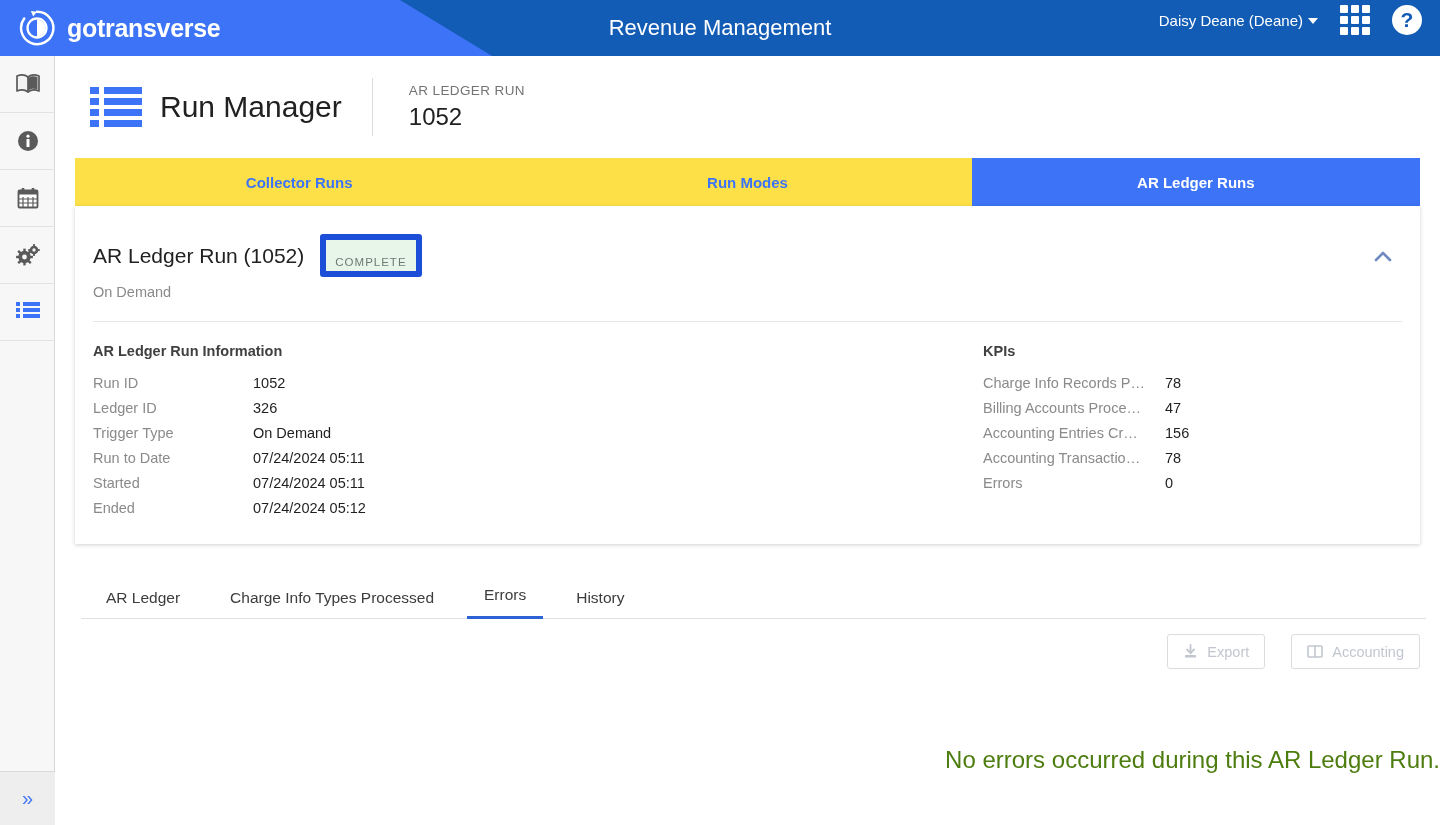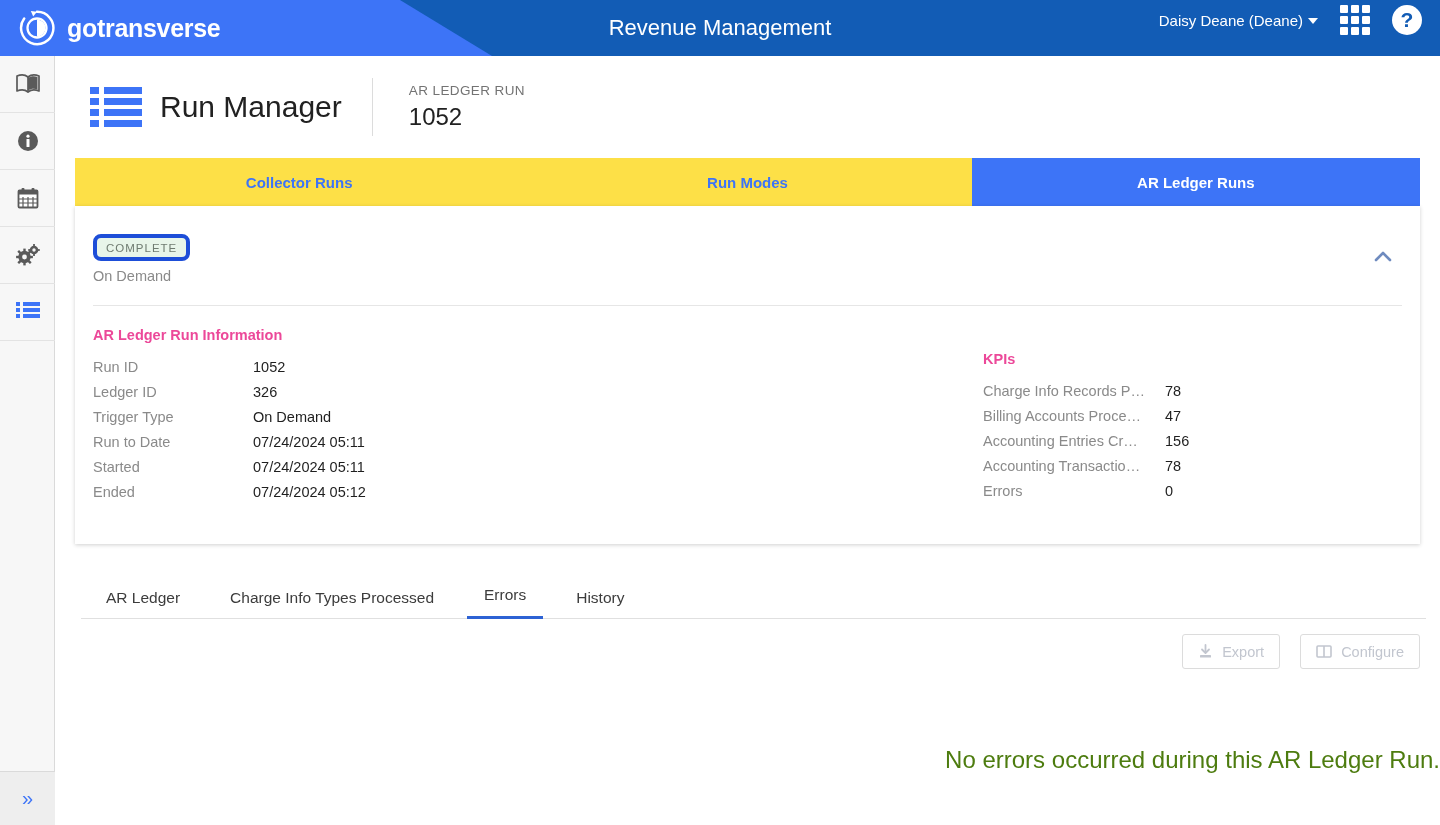--- a/index.html
+++ b/index.html
@@ -111,39 +111,39 @@
   .card {
     position: absolute; left: 20px; top: 150px; width: 1345px; height: 338px;
     background: #ffffff; box-shadow: 0 1px 4px rgba(0,0,0,0.19);
   }
   .card-head {
     position: relative; padding: 28px 30px 0 18px;
   }
   .card-title-row { display: flex; align-items: center; gap: 16px; }
   .card-title { font-size: 21px; color: #212121; }
   .badge {
-    background: #e8f5e9; border: 4px solid #1d4ed8; border-radius: 8px;
+    background: #e8f5e9; border: 6px solid #1d4ed8; border-radius: 3px;
     color: #6f7b70; font-size: 11.5px; letter-spacing: 1px;
-    padding: 4px 9px 3px;
+    padding: 16px 9px 3px;
   }
   .card-sub { font-size: 14.5px; color: #8a8a8a; margin-top: 7px; }
   .card-collapse {
     position: absolute; right: 24px; top: 38px; cursor: pointer;
     color: #6f8bbf; width: 26px; height: 26px;
   }
   .card-rule {
     margin: 21px 18px 0 18px; height: 1px; background: #e6e6e6;
   }
   .card-body {
     display: flex; padding: 21px 18px 0 18px;
   }
   .col-left { width: 620px; }
-  .col-right { margin-left: 270px; width: 330px; margin-top: 24px; }
+  .col-right { margin-left: 270px; width: 330px; }
   .section-title {
-    font-size: 14.5px; font-weight: bold; color: #ec4899; margin-bottom: 16px;
+    font-size: 14.5px; font-weight: bold; color: #404040; margin-bottom: 16px;
   }
   table.kv { border-collapse: collapse; width: 100%; }
   table.kv td { padding: 0 0 9px 0; vertical-align: top; }
   td.k { font-size: 14.5px; color: #8a8a8a; width: 160px; }
   td.v { font-size: 14.5px; color: #1f1f1f; }
   .kpi td.k {
     width: 182px; max-width: 182px; white-space: nowrap;
     overflow: hidden; text-overflow: ellipsis;
   }
 
@@ -158,21 +158,21 @@
   }
   .subtab.active { padding-bottom: 16px; }
   .subtab.active::after {
     content: ""; position: absolute; left: 8px; right: 8px; bottom: -1px;
     height: 3px; background: #2d62d4;
   }
 
   
   .toolbar {
     position: absolute; right: 20px; top: 578px;
-    display: flex; gap: 20px;
+    display: flex; gap: 26px;
   }
   .tb-btn {
     height: 35px; padding: 0 15px; border: 1px solid #dcdcdc; border-radius: 3px;
     background: #ffffff; color: #c2c6cf; font-size: 14.5px;
     display: flex; align-items: center; gap: 9px; cursor: default;
   }
   .tb-btn svg { display: block; }
 
   
   .empty-msg {
@@ -328,20 +328,21 @@
 
   <div class="segmented">
     <div class="seg">Collector Runs</div>
     <div class="seg">Run Modes</div>
     <div class="seg active">AR Ledger Runs</div>
   </div>
 
   <div class="card">
     <div class="card-head">
       <div class="card-title-row">
+        <span class="card-title">AR Ledger Run (1052)</span>
         <span class="badge">COMPLETE</span>
       </div>
       <div class="card-sub">On Demand</div>
       <div class="card-collapse">
         <span>
           <svg width="26" height="26" viewBox="0 0 26 26">
             <path d="M6 16 L13 9 L20 16" fill="none" stroke="#6f8bbf" stroke-width="2.6" stroke-linecap="round" stroke-linejoin="round"></path>
           </svg>
         </span>
       </div>
@@ -430,18 +431,18 @@
       </span>
       <span>Export</span>
     </div>
     <div class="tb-btn">
       <span>
         <svg width="16" height="15" viewBox="0 0 16 15">
           <rect x="1" y="2" width="14" height="11" rx="1" fill="none" stroke="#c2c6cf" stroke-width="1.6"></rect>
           <path d="M8 2 V13" stroke="#c2c6cf" stroke-width="1.6"></path>
         </svg>
       </span>
-      <span>Configure</span>
+      <span>Accounting</span>
     </div>
   </div>
 
   <div class="empty-msg">No errors occurred during this AR Ledger Run.</div>
 </div>
 
 </body></html>

